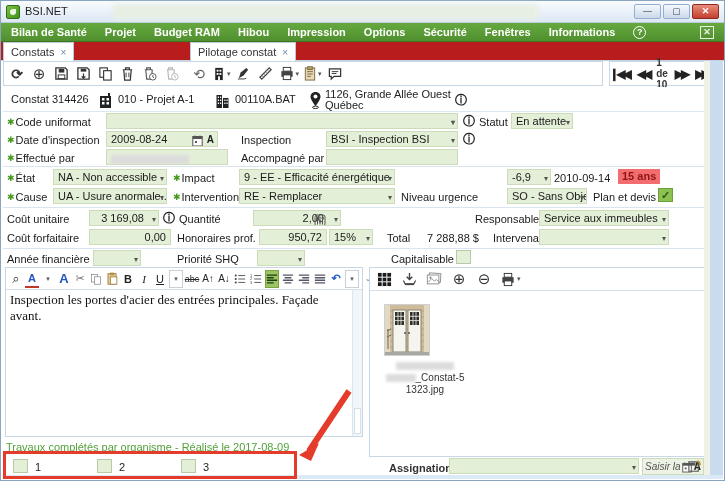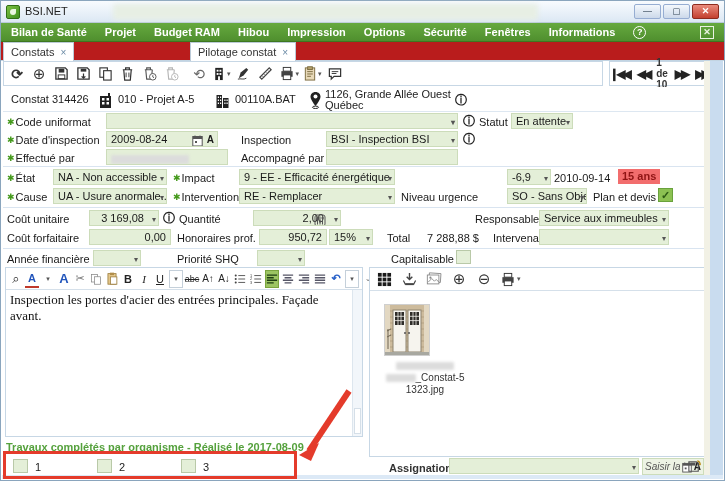--- a/index.html
+++ b/index.html
@@ -66,21 +66,21 @@
   #editor-scroll .corner{position:absolute;left:1px;bottom:2px;width:7px;height:26px;background:#fff;border:1px solid #d5dfe8}
 
   
   #photos{position:absolute;left:368px;top:266px;width:336px;height:190px;border:1px solid #c7d7e5;background:#fff}
   #photo-toolbar{position:absolute;left:0;top:0;right:0;height:23px;border-bottom:1px solid #d5e0ea;display:flex;align-items:center;gap:7px;padding:0 5px}
   #thumb{position:absolute;left:14px;top:36px;width:46px;height:52px;border:1px solid #cfcfcf}
   #photo-caption{position:absolute;left:0px;top:92px;width:110px;text-align:center;font-size:10px;color:#333;line-height:12px}
   .blurbar{display:inline-block;background:#dcdcdc;filter:blur(1.5px);border-radius:1px;vertical-align:middle}
 
   
-  #status-line{position:absolute;left:5px;top:440px;font-size:11px;font-weight:bold;color:#55a13d}
+  #status-line{position:absolute;left:5px;top:440px;font-size:11px;font-weight:normal;color:#55a13d}
   .cbnum{position:absolute;font-size:11px;color:#222;line-height:14px}
   #annot-box{position:absolute;left:2px;top:450px;width:294px;height:28px;border:3px solid #e43b2b}
   #assign-date{position:absolute;left:641px;top:457px;width:62px;height:17px;background:#edf3e4;border:1px solid #ccdcba;display:flex;align-items:center;padding:0 2px;gap:2px}
   #assign-date .ph{flex:1;overflow:hidden;font-size:10px;font-style:italic;color:#555;white-space:nowrap}
   #assign-date b{font-size:10px}
 
   
   #strip-paper{position:absolute;right:14px;top:60px;width:6px;bottom:4px;background:#f2f1e5}
   #strip-blue-r{position:absolute;right:1px;top:60px;width:13px;bottom:1px;background:#c9dcef}
   #strip-blue-b{position:absolute;left:1px;bottom:1px;right:1px;height:4px;background:#dcE9f6;background:#dce9f6}
@@ -226,21 +226,21 @@
   <div id="recordrow">
     <span class="rec-txt abs" style="left:8px;top:6px">Constat 314426</span>
     <span class="abs" style="left:95px;top:4px"><svg width="15" height="16" viewBox="0 0 15 16">
           <rect x="2" y="3" width="11" height="12" fill="#222"></rect>
           <rect x="4" y="5" width="2.5" height="2.5" fill="#fff"></rect>
           <rect x="8.5" y="5" width="2.5" height="2.5" fill="#fff"></rect>
           <rect x="4" y="9" width="2.5" height="2.5" fill="#fff"></rect>
           <rect x="8.5" y="9" width="2.5" height="2.5" fill="#fff"></rect>
           <rect x="10" y="0" width="2" height="3" fill="#222"></rect>
         </svg></span>
-    <span class="rec-txt abs" style="left:115px;top:6px">010 - Projet  A-5</span>
+    <span class="rec-txt abs" style="left:115px;top:6px">010 - Projet  A-1</span>
     <span class="abs" style="left:212px;top:4px"><svg width="15" height="16" viewBox="0 0 15 16">
           <rect x="1.5" y="2" width="5.5" height="13" fill="#222"></rect>
           <rect x="8" y="5" width="5.5" height="10" fill="#222"></rect>
           <rect x="2.8" y="3.5" width="1.2" height="1.5" fill="#fff"></rect>
           <rect x="5" y="3.5" width="1.2" height="1.5" fill="#fff"></rect>
           <rect x="2.8" y="6.5" width="1.2" height="1.5" fill="#fff"></rect>
           <rect x="5" y="6.5" width="1.2" height="1.5" fill="#fff"></rect>
           <rect x="2.8" y="9.5" width="1.2" height="1.5" fill="#fff"></rect>
           <rect x="5" y="9.5" width="1.2" height="1.5" fill="#fff"></rect>
           <rect x="9.3" y="6.5" width="1.2" height="1.5" fill="#fff"></rect>

